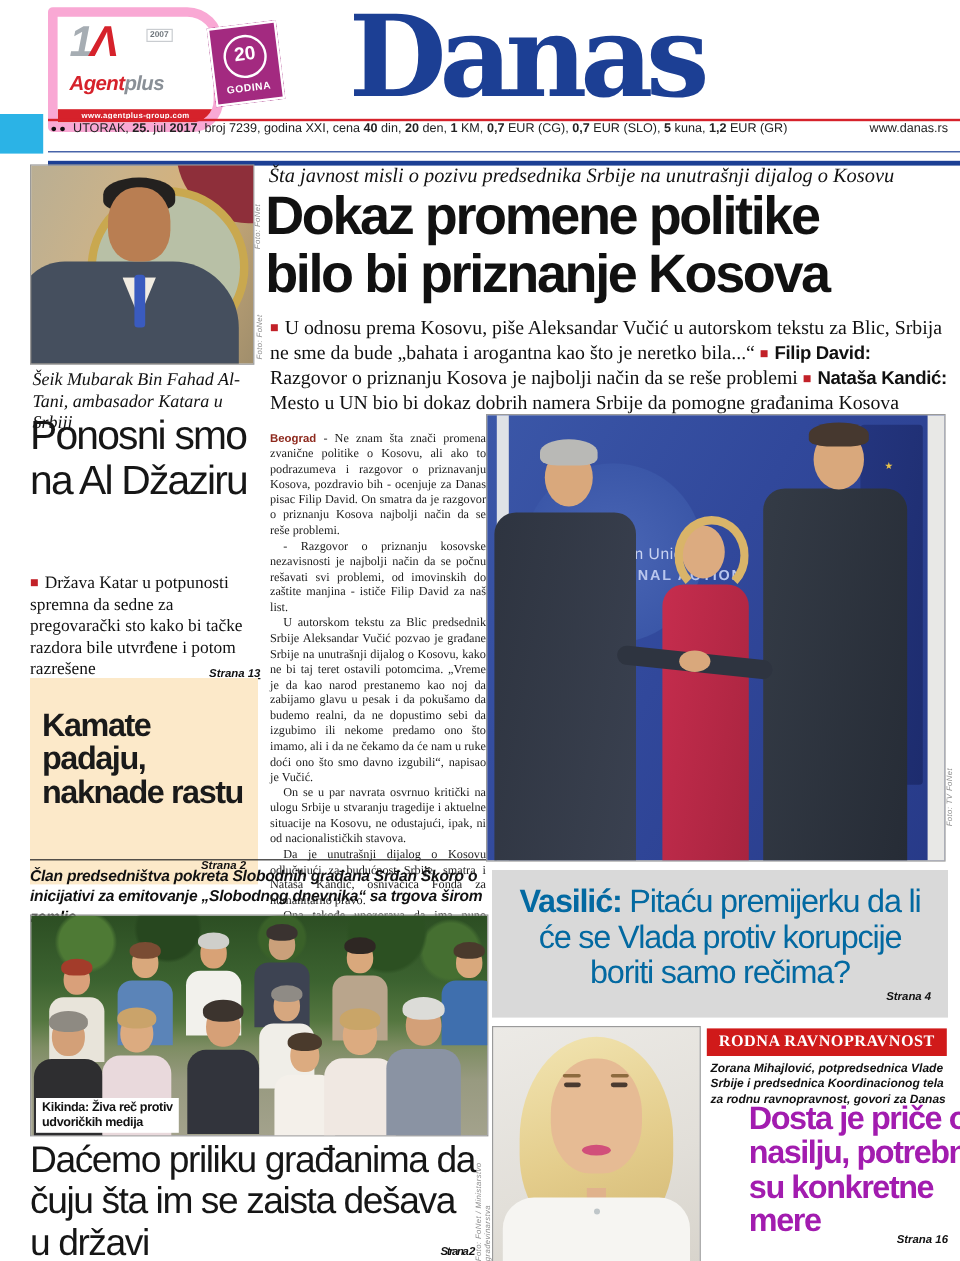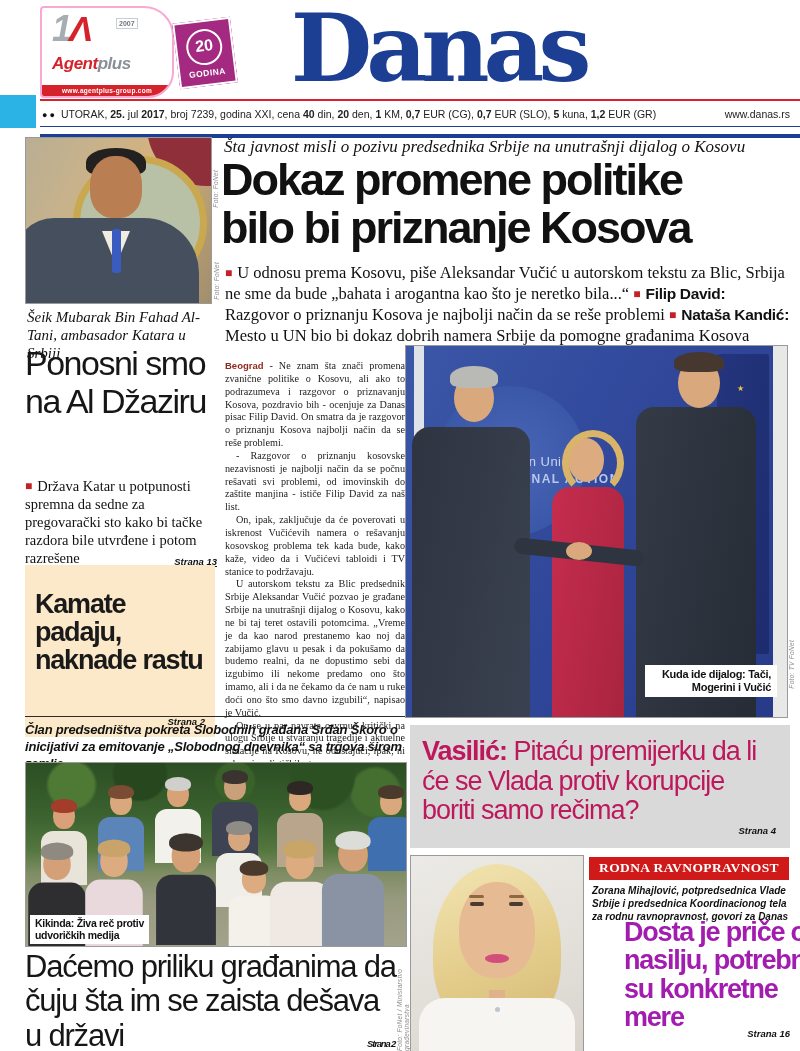--- a/index.html
+++ b/index.html
@@ -2,21 +2,21 @@
 <html><head>
 <meta charset="utf-8">
 <style>
   html,body{margin:0;padding:0;background:#e8e8e8;}
   .page{position:relative;width:800px;height:1051px;background:#fff;overflow:hidden;
         font-family:"Liberation Sans",sans-serif;color:#1a1a1a;margin:0 auto;}
   .abs{position:absolute;}
 
   
   .agent-box{position:absolute;left:40px;top:6px;width:130px;height:88px;background:#fff;
-             border:2px solid #f9a8d4;border-radius:4px 30px 26px 4px;overflow:hidden;}
+             border:8px solid #f9a8d4;border-radius:4px 30px 26px 4px;overflow:hidden;}
   .agent-mark{position:absolute;left:10px;top:2px;font:italic 800 36px/38px "Liberation Sans",sans-serif;color:#a6adb3;letter-spacing:-3px;}
   .agent-mark .red{color:#d6222b;}
   .agent-year{position:absolute;left:74px;top:10px;font:700 7px "Liberation Sans",sans-serif;color:#6f767c;border:1px solid #c9ccd0;padding:1px 2px;}
   .agent-name{position:absolute;left:10px;top:46px;font:italic 800 17px "Liberation Sans",sans-serif;color:#d6222b;letter-spacing:-0.5px;}
   .agent-name .gray{color:#8a9097;}
   .agent-url{position:absolute;left:0;right:0;bottom:0;background:#d6222b;color:#fff;
              font:700 6.5px/11px "Liberation Sans",sans-serif;text-align:center;letter-spacing:.3px;}
   .b20{position:absolute;left:176px;top:20px;width:58px;height:66px;background:#a32a80;transform:rotate(-7deg);
        display:flex;flex-direction:column;align-items:center;justify-content:center;box-shadow:0 0 0 2px #fff inset;}
   .b20 .circ{width:32px;height:32px;border:2.5px solid #fff;border-radius:50%;color:#fff;
@@ -36,21 +36,21 @@
   .partners{position:absolute;left:12px;right:2px;bottom:7px;display:flex;align-items:center;gap:7px;
             font:700 6.5px "Liberation Sans",sans-serif;color:#646a70;}
   .maersk-sq{display:inline-block;width:9px;height:9px;background:#5cb6e4;border-radius:1px;color:#fff;
              font-size:6px;line-height:9px;text-align:center;margin-right:2px;}
   .safm{font-style:italic;color:#7c838a;}
   .seago{color:#3a4a8a;}
 
   
   .cyansq{position:absolute;left:0;top:95px;width:36px;height:33px;background:#2bb3e6;}
   .datebar{position:absolute;left:40px;right:0;top:99px;height:26px;border-top:2px solid #d6222b;
-           display:flex;align-items:center;justify-content:space-between;padding:0 10px 0 2px;
+           display:flex;justify-content:space-between;padding:0 10px 0 2px;
            font:500 10.5px "Liberation Sans",sans-serif;color:#222;}
   .datebar b{font-weight:800;}
   .datebar .dots{color:#111;font-size:9px;margin-right:4px;letter-spacing:2px;}
   .datebar-rule{position:absolute;left:40px;right:0;top:126px;height:7px;
                 border-top:1px solid #1c3f94;border-bottom:4px solid #1c3f94;}
 
   
   .kicker-serif{font:italic 17px/1.2 "Liberation Serif",serif;color:#111;}
   .page-no{font:italic 800 9.5px "Liberation Sans",sans-serif;color:#111;}
   .vcred{position:absolute;writing-mode:vertical-rl;transform:rotate(180deg);
@@ -134,21 +134,21 @@
   .ccapt{position:absolute;left:4px;bottom:2px;background:#fff;padding:2px 5px;
          font:800 10.5px/1.2 "Liberation Sans",sans-serif;letter-spacing:-0.3px;color:#111;}
   .khead{position:absolute;left:25px;top:950px;width:372px;
          font:400 31px/1.11 "Liberation Sans",sans-serif;letter-spacing:-1.2px;color:#161616;}
   .khead .page-no{position:absolute;right:2px;bottom:4px;}
 
   
   .vbox{position:absolute;left:410px;top:725px;width:380px;height:123px;background:#d9d9d9;
         padding:8px 12px;box-sizing:border-box;}
   .vbox .kick{font:italic 14px/1.2 "Liberation Serif",serif;color:#222;}
-  .vbox .head{margin-top:4px;font:400 27px/1.1 "Liberation Sans",sans-serif;letter-spacing:-1px;color:#be185d;}
+  .vbox .head{margin-top:4px;font:400 27px/1.1 "Liberation Sans",sans-serif;letter-spacing:-1px;color:#0369a1;text-align:center;}
   .vbox .head b{font-weight:800;}
   .vbox .page-no{position:absolute;right:14px;bottom:12px;}
 
   
   .wphoto{position:absolute;left:410px;top:855px;width:172px;height:196px;border:1px solid #9a9a9a;overflow:hidden;
           background:linear-gradient(160deg,#eceae6 0%,#e2dfd9 60%,#d8d4cc 100%);}
   .whair{position:absolute;left:22px;top:8px;width:128px;height:170px;border-radius:50% 50% 42% 42%;
          background:linear-gradient(160deg,#f2e5b2 0%,#e4cd8c 55%,#d3b874 100%);}
   .wface{position:absolute;left:48px;top:26px;width:76px;height:96px;border-radius:48% 48% 44% 44%;background:#e6bb94;}
   .weye{position:absolute;top:46px;width:14px;height:4px;border-radius:2px;background:#4a3a30;}
@@ -199,21 +199,20 @@
   </div>
   <div class="vcred" style="left:213px;top:262px;">Foto: FoNet</div>
 
   <div class="standfirst">
     <span class="sq">■</span><span>U odnosu prema Kosovu, piše Aleksandar Vučić u autorskom tekstu za Blic, Srbija ne sme da bude „bahata i arogantna kao što je neretko bila...“ </span><span class="sq">■</span><b>Filip David:</b><span> Razgovor o priznanju Kosova je najbolji način da se reše problemi </span><span class="sq">■</span><b>Nataša Kandić:</b><span> Mesto u UN bio bi dokaz dobrih namera Srbije da pomogne građanima Kosova</span>
   </div>
 
   <div class="bodycol">
     <p class="first"><b class="city">Beograd</b><span> - Ne znam šta znači promena zvanične politike o Kosovu, ali ako to podrazumeva i razgovor o priznavanju Kosova, pozdravio bih - ocenjuje za Danas pisac Filip David. On smatra da je razgovor o priznanju Kosova najbolji način da se reše problemi.</span></p>
     <p>- Razgovor o priznanju kosovske nezavisnosti je najbolji način da se počnu rešavati svi problemi, od imovinskih do zaštite manjina - ističe Filip David za naš list.</p>
-    <p>On, ipak, zaključuje da će poverovati u iskrenost Vučićevih namera o rešavanju kosovskog problema tek kada bude, kako kaže, video da i Vučićevi tabloidi i TV stanice to podržavaju.</p>
     <p>U autorskom tekstu za Blic predsednik Srbije Aleksandar Vučić pozvao je građane Srbije na unutrašnji dijalog o Kosovu, kako ne bi taj teret ostavili potomcima. „Vreme je da kao narod prestanemo kao noj da zabijamo glavu u pesak i da pokušamo da budemo realni, da ne dopustimo sebi da izgubimo ili nekome predamo ono što imamo, ali i da ne čekamo da će nam u ruke doći ono što smo davno izgubili“, napisao je Vučić.</p>
     <p>On se u par navrata osvrnuo kritički na ulogu Srbije u stvaranju tragedije i aktuelne situacije na Kosovu, ne odustajući, ipak, ni od nacionalističkih stavova.</p>
     <p>Da je unutrašnji dijalog o Kosovu odlučujući za budućnost Srbije, smatra i Nataša Kandić, osnivačica Fonda za humanitarno pravo.</p>
     <p>Ona takođe upozorava da ima puno protivnika dobrosusedskih odnosa između Srbije i Kosova.</p>
     <div class="byline">L. V. - S. Č.</div>
     <span class="page-no">Strana 3</span>
   </div>
 
   <div class="mphoto">
     <div class="panel-edge"></div>
@@ -238,21 +237,20 @@
     <div class="head-c" style="left:48px;top:28px;width:40px;height:48px;background:#d9a87c;"></div>
     <div class="head-c" style="left:44px;top:20px;width:48px;height:22px;background:#b9b9b6;border-radius:50% 50% 30% 30%;"></div>
     <div class="fig" style="left:146px;width:72px;height:230px;background:linear-gradient(100deg,#c62d4e,#a8243f);"></div>
     <div class="head-c" style="left:162px;top:92px;width:36px;height:44px;background:#dcab80;"></div>
     <div class="head-c" style="left:156px;top:84px;width:48px;height:52px;background:transparent;border:7px solid #d9b469;border-bottom-color:transparent;"></div>
     <div class="fig" style="left:230px;width:120px;height:310px;background:linear-gradient(100deg,#343b46,#262c36);"></div>
     <div class="head-c" style="left:272px;top:12px;width:42px;height:50px;background:#d9a87c;"></div>
     <div class="head-c" style="left:268px;top:6px;width:50px;height:20px;background:#46382f;border-radius:50% 50% 30% 30%;"></div>
     <div class="abs" style="left:108px;top:198px;width:130px;height:16px;background:#2e3440;border-radius:8px;transform:rotate(6deg);"></div>
     <div class="head-c" style="left:160px;top:196px;width:26px;height:18px;background:#d9a87c;"></div>
-    <div class="mcapt" style="width:120px;">Kuda ide dijalog: Tači, Mogerini i Vučić</div>
   </div>
   <div class="vcred" style="left:788px;top:640px;">Foto: TV FoNet</div>
 
   <div class="qphoto">
     <div class="qcurtain"></div>
     <div class="qchair"></div>
     <div class="qbody"></div>
     <div class="qshirt"></div>
     <div class="qtie"></div>
     <div class="qhair"></div>

